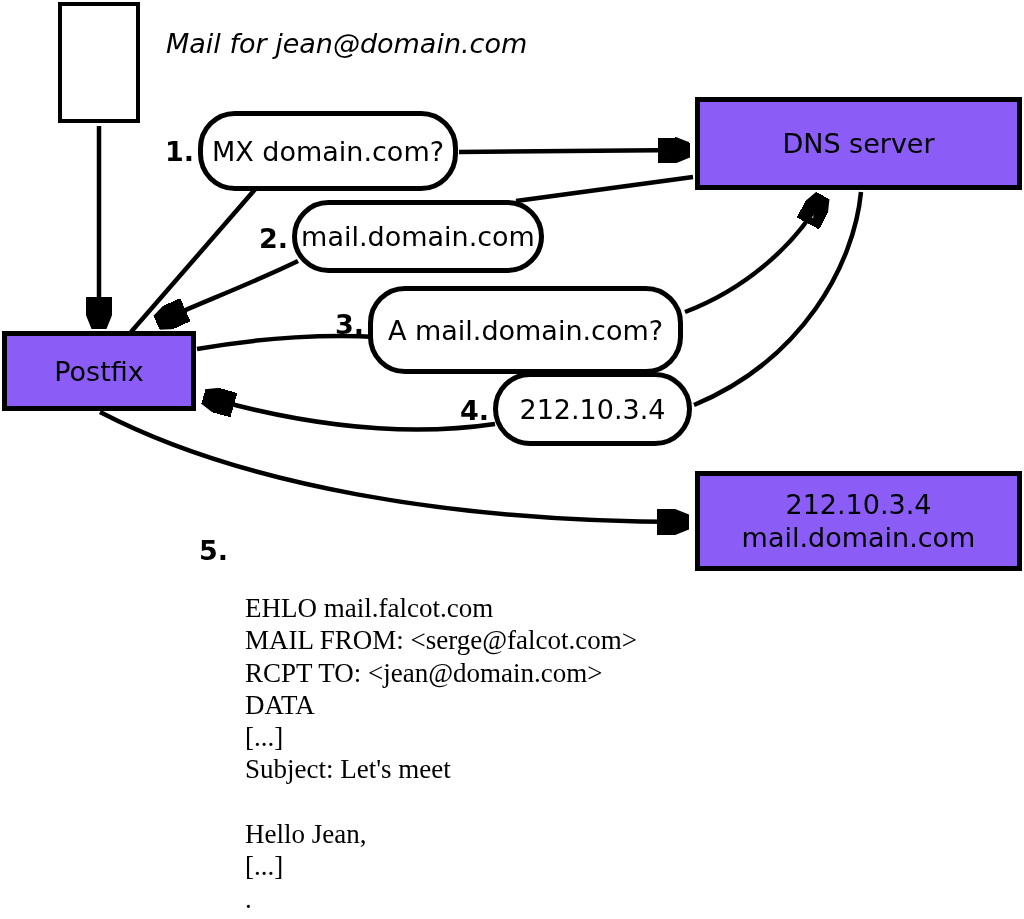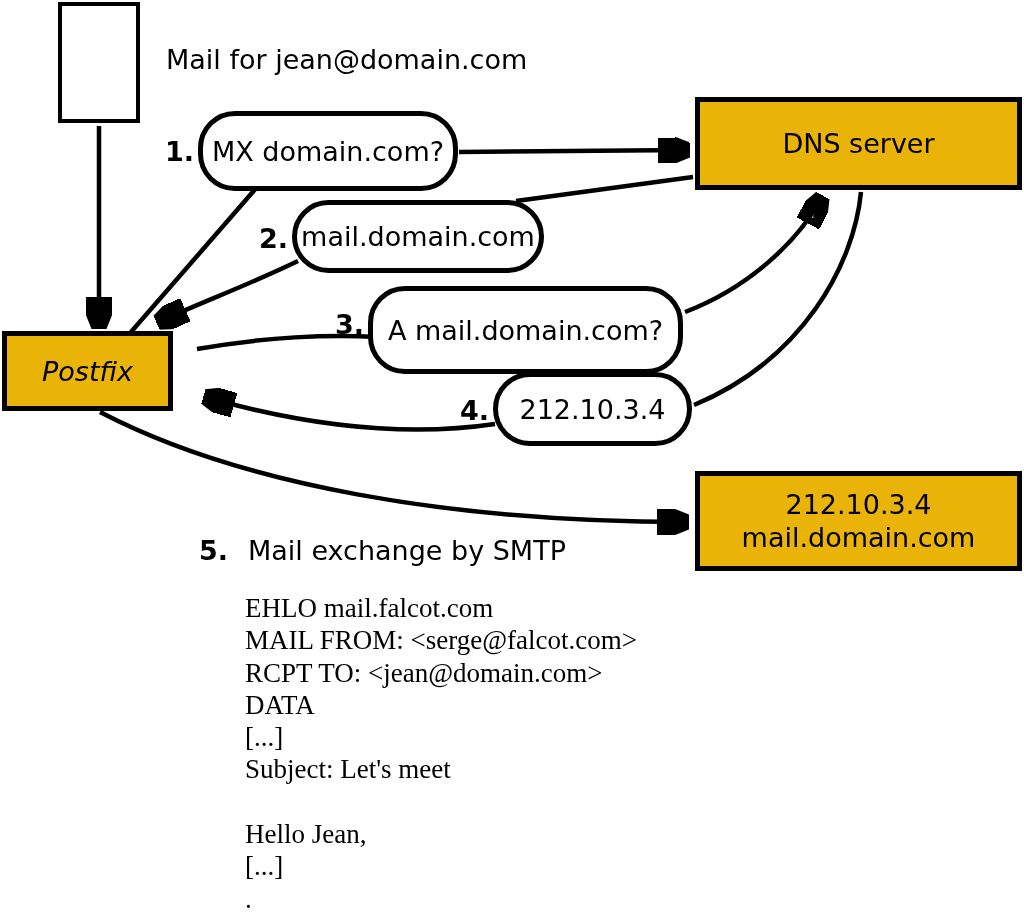--- a/index.html
+++ b/index.html
@@ -23,21 +23,21 @@
   }
   .arrow-layer path, .arrow-layer line {
     fill: none;
     stroke: #000000;
     stroke-width: 4.5;
   }
   .box {
     position: absolute;
     box-sizing: border-box;
     border: 5px solid #000000;
-    background: #eab308;
+    background: #8b5cf6;
     display: flex;
     align-items: center;
     justify-content: center;
     font-size: 27px;
     text-align: center;
   }
   .mail-icon {
     position: absolute;
     box-sizing: border-box;
     border: 4px solid #000000;
@@ -102,23 +102,23 @@
     <path d="M298,261 C255,282 205,301 158,322" marker-end="url(#arrowhead)"></path>
     <path d="M197,349 C265,337 330,334 377,337"></path>
     <path d="M685,312 C748,288 798,242 822,197" marker-end="url(#arrowhead)"></path>
     <path d="M861,192 C854,265 802,360 694,405"></path>
     <path d="M495,424 C400,438 300,424 205,397" marker-end="url(#arrowhead)"></path>
     <path d="M100,412 C240,485 450,522 687,522" marker-end="url(#arrowhead)"></path>
   </svg>
 
   <div class="mail-icon"></div>
 
-  <div class="caption" style="left:166px; top:44px;">Mail for jean@domain.com</div>
+  <div class="caption" style="left:166px; top:28px;font-style:italic;">Mail for jean@domain.com</div>
 
-  <div class="box" style="left:2px; top:331px; width:171px; height:80px;font-style:italic;">
+  <div class="box" style="left:2px; top:331px; width:194px; height:80px;">
     <span>Postfix</span>
   </div>
 
   <div class="box" style="left:695px; top:97px; width:327px; height:93px;">
     <span>DNS server</span>
   </div>
 
   <div class="box" style="left:695px; top:471px; width:327px; height:100px;">
     <div class="dest-lines">
       <div>212.10.3.4</div>
@@ -140,21 +140,20 @@
   <div class="pill" style="left:368px; top:286px; width:315px; height:88px;">
     <span>A mail.domain.com?</span>
   </div>
 
   <div class="num" style="left:443px; top:395px;">4.</div>
   <div class="pill" style="left:493px; top:372px; width:199px; height:74px;">
     <span>212.10.3.4</span>
   </div>
 
   <div class="num" style="left:182px; top:535px;">5.</div>
-  <div class="caption" style="left:248px; top:535px;">Mail exchange by SMTP</div>
 
   <pre class="smtp">EHLO mail.falcot.com
 MAIL FROM: &lt;serge@falcot.com&gt;
 RCPT TO: &lt;jean@domain.com&gt;
 DATA
 [...]
 Subject: Let's meet
 
 Hello Jean,
 [...]

